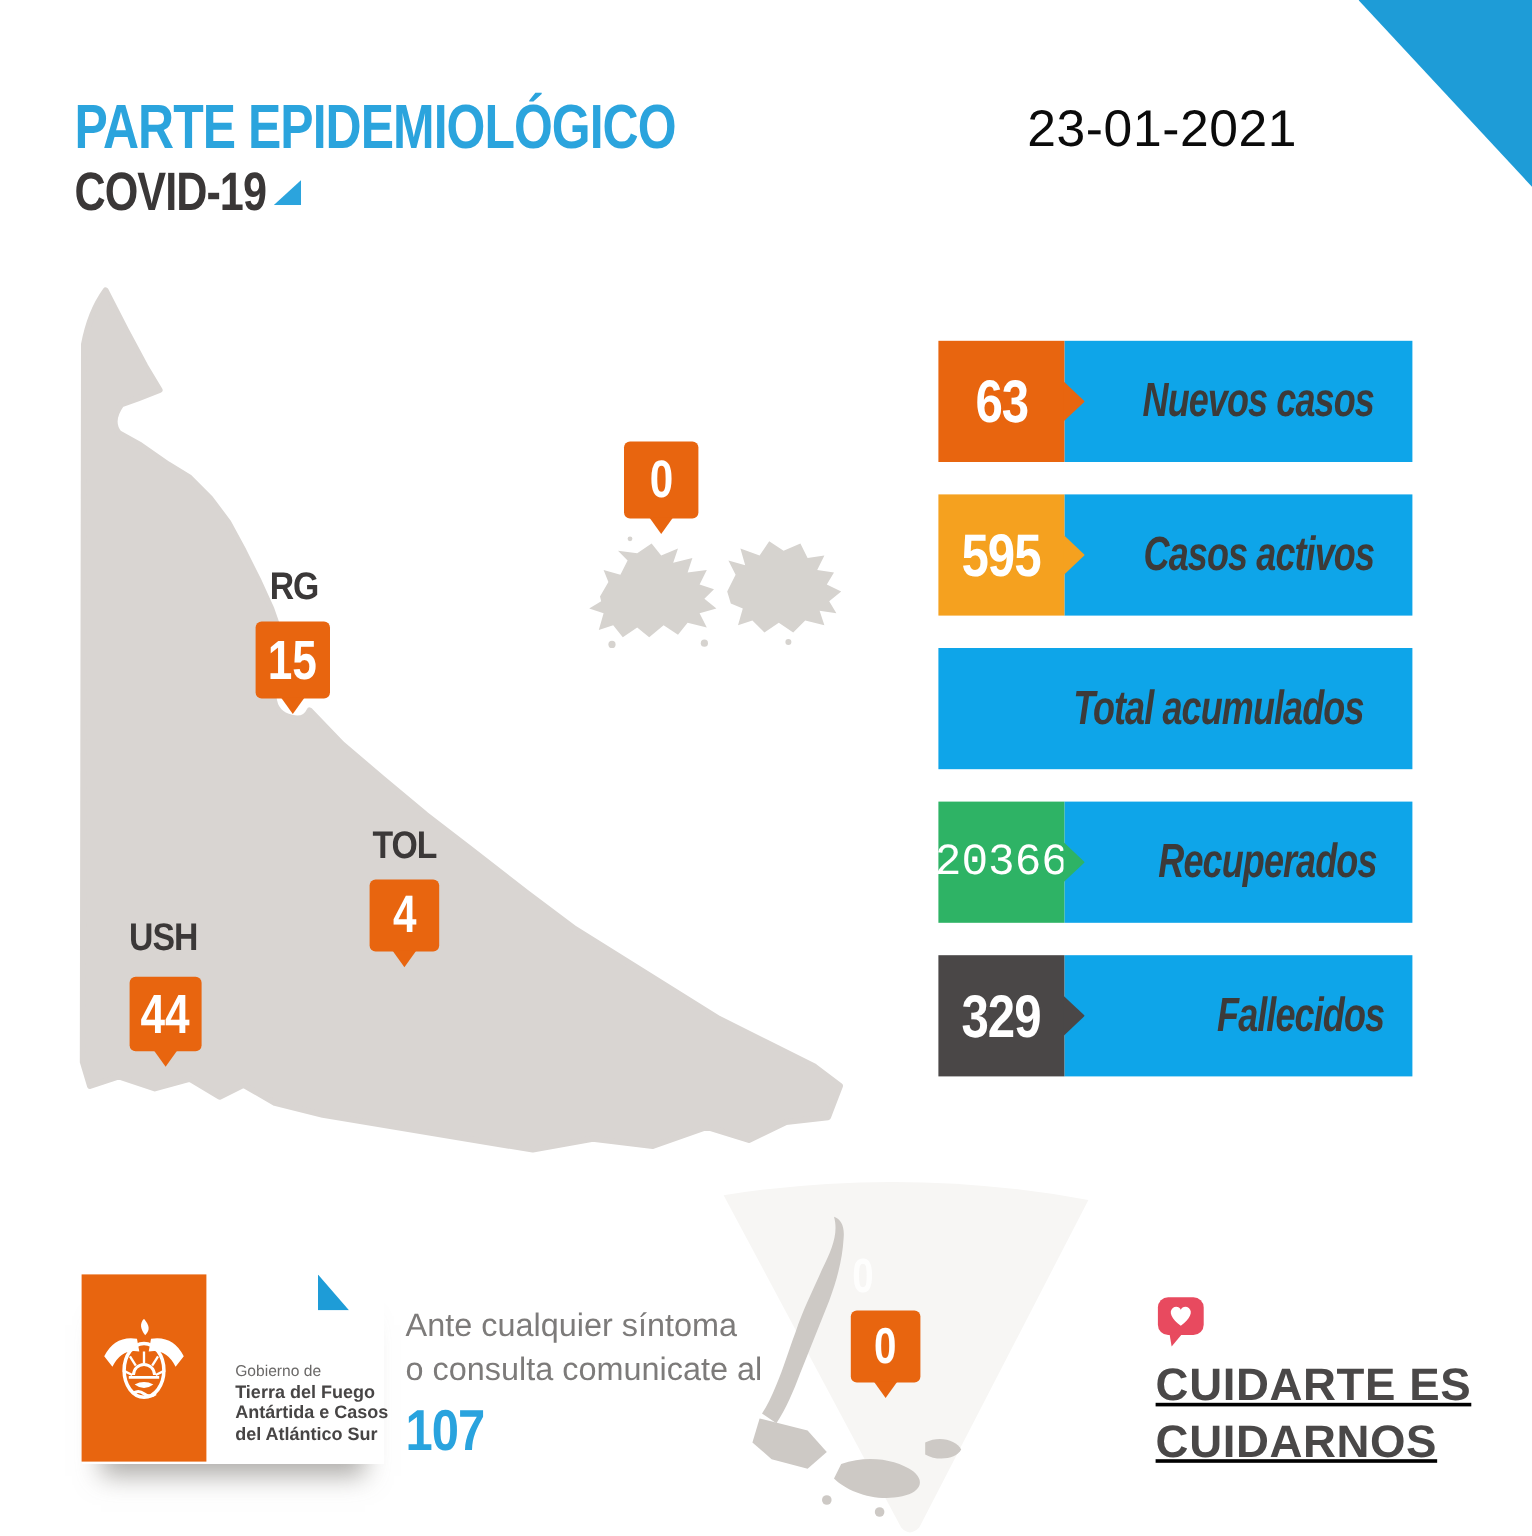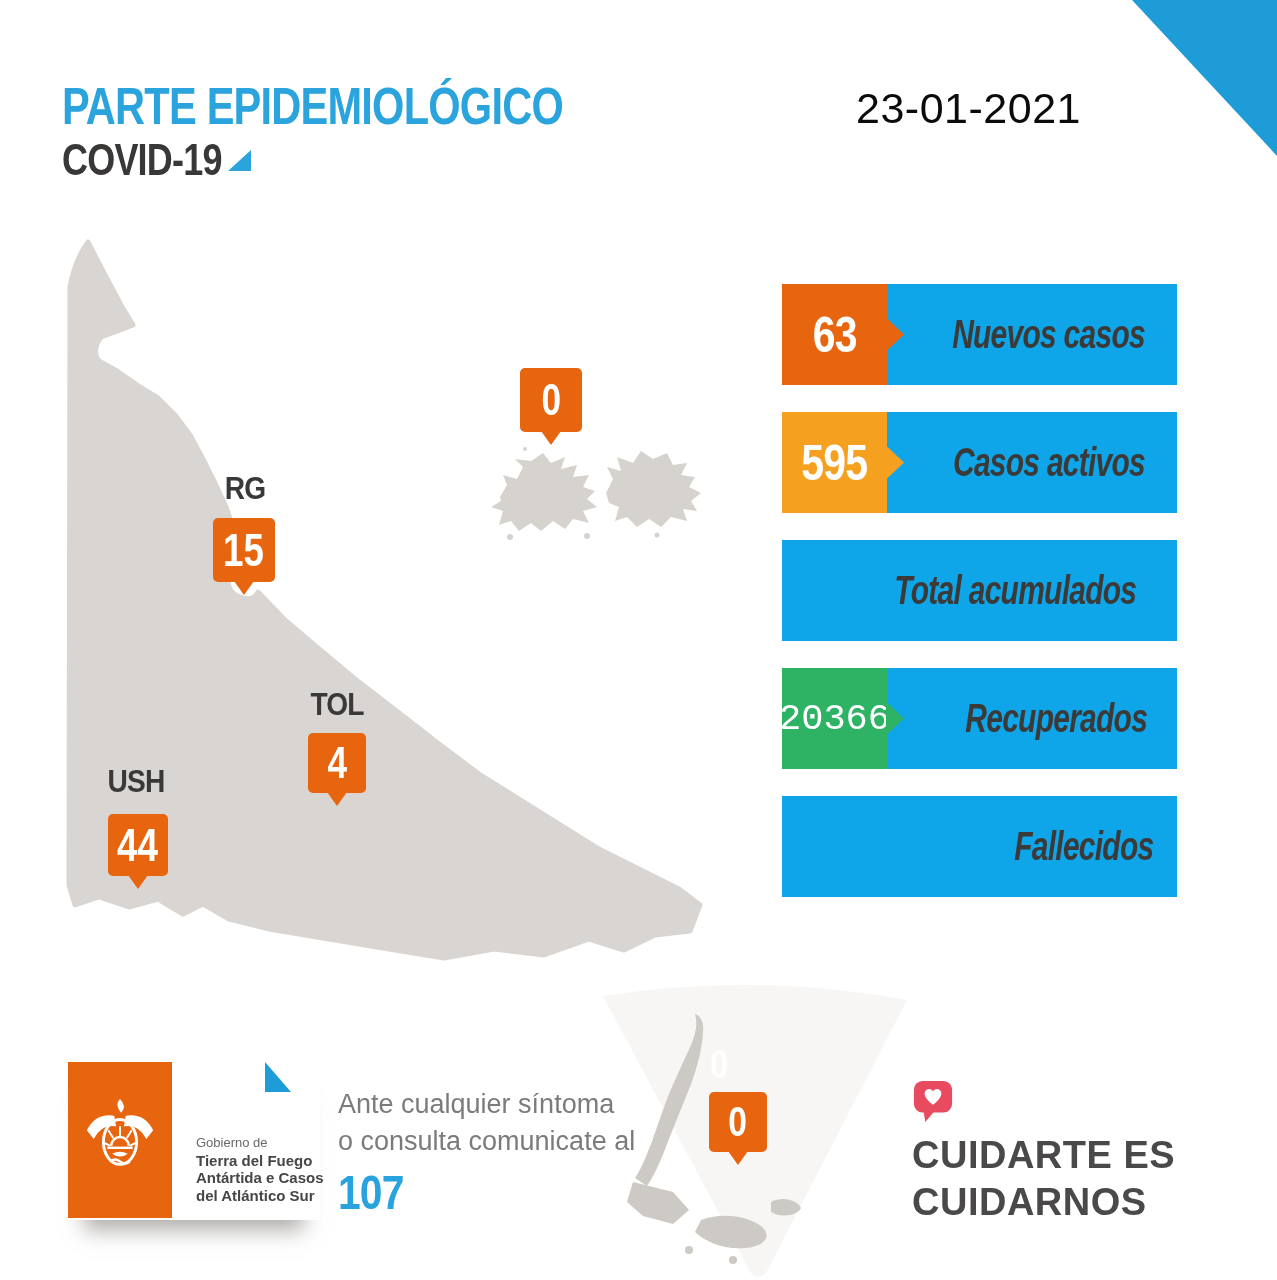--- a/index.html
+++ b/index.html
@@ -52,21 +52,21 @@
   .gov-logo{position:absolute;left:0;top:0;width:104px;height:156px;background:#e8650f;
         display:flex;align-items:center;justify-content:center;}
   .gov-text{position:absolute;left:128px;top:72px;font-size:15px;color:#474545;line-height:17.5px;
         font-weight:700;white-space:nowrap;}
   .gov-text .l1{font-weight:400;font-size:13px;color:#6a6867;}
   .blue-tri2{position:absolute;left:265px;top:1062px;width:26px;height:30px;background:#1e9cd7;
         clip-path:polygon(0 0,100% 100%,0 100%);}
   .hotline{position:absolute;left:338px;top:1086px;font-size:27px;color:#7d7b7a;line-height:37px;}
   .hot-num{margin-top:14px;font-size:48px;font-weight:800;color:#29a3de;
         transform:scaleX(.85);transform-origin:left center;letter-spacing:-1px;}
-  .slogan-wrap{position:absolute;left:912px;top:1078px;}
+  .slogan-wrap{position:absolute;left:963px;top:1078px;text-decoration:underline;}
   .heart-ic{display:block;margin-bottom:8px;}
   .slogan{font-size:38px;font-weight:800;color:#4a4848;line-height:47px;letter-spacing:.5px;
         white-space:nowrap;}
 </style>
 </head>
 <body>
 
 <div id="page">
 
   <div class="corner-tri"></div>
@@ -161,20 +161,24 @@
     <div class="srow">
       <div class="snum alt" style="background-color: rgb(46, 179, 101);">
         <span class="n">20366</span>
         <span class="chev" style="background-color: rgb(46, 179, 101);"></span>
       </div>
       <div class="sbar">
           <span class="lbl">Recuperados</span>
         </div>
     </div>
     <div class="srow">
+      <div class="snum" style="background-color: rgb(74, 71, 71);">
+        <span class="n">329</span>
+        <span class="chev" style="background-color: rgb(74, 71, 71);"></span>
+      </div>
       <div class="sbar">
           <span class="lbl">Fallecidos</span>
         </div>
     </div>
   </div>
 
   <div class="gov-card">
     <div class="gov-logo">
       <svg width="78" height="110" viewBox="0 0 80 100">
         <g fill="#fff" stroke="#fff">

